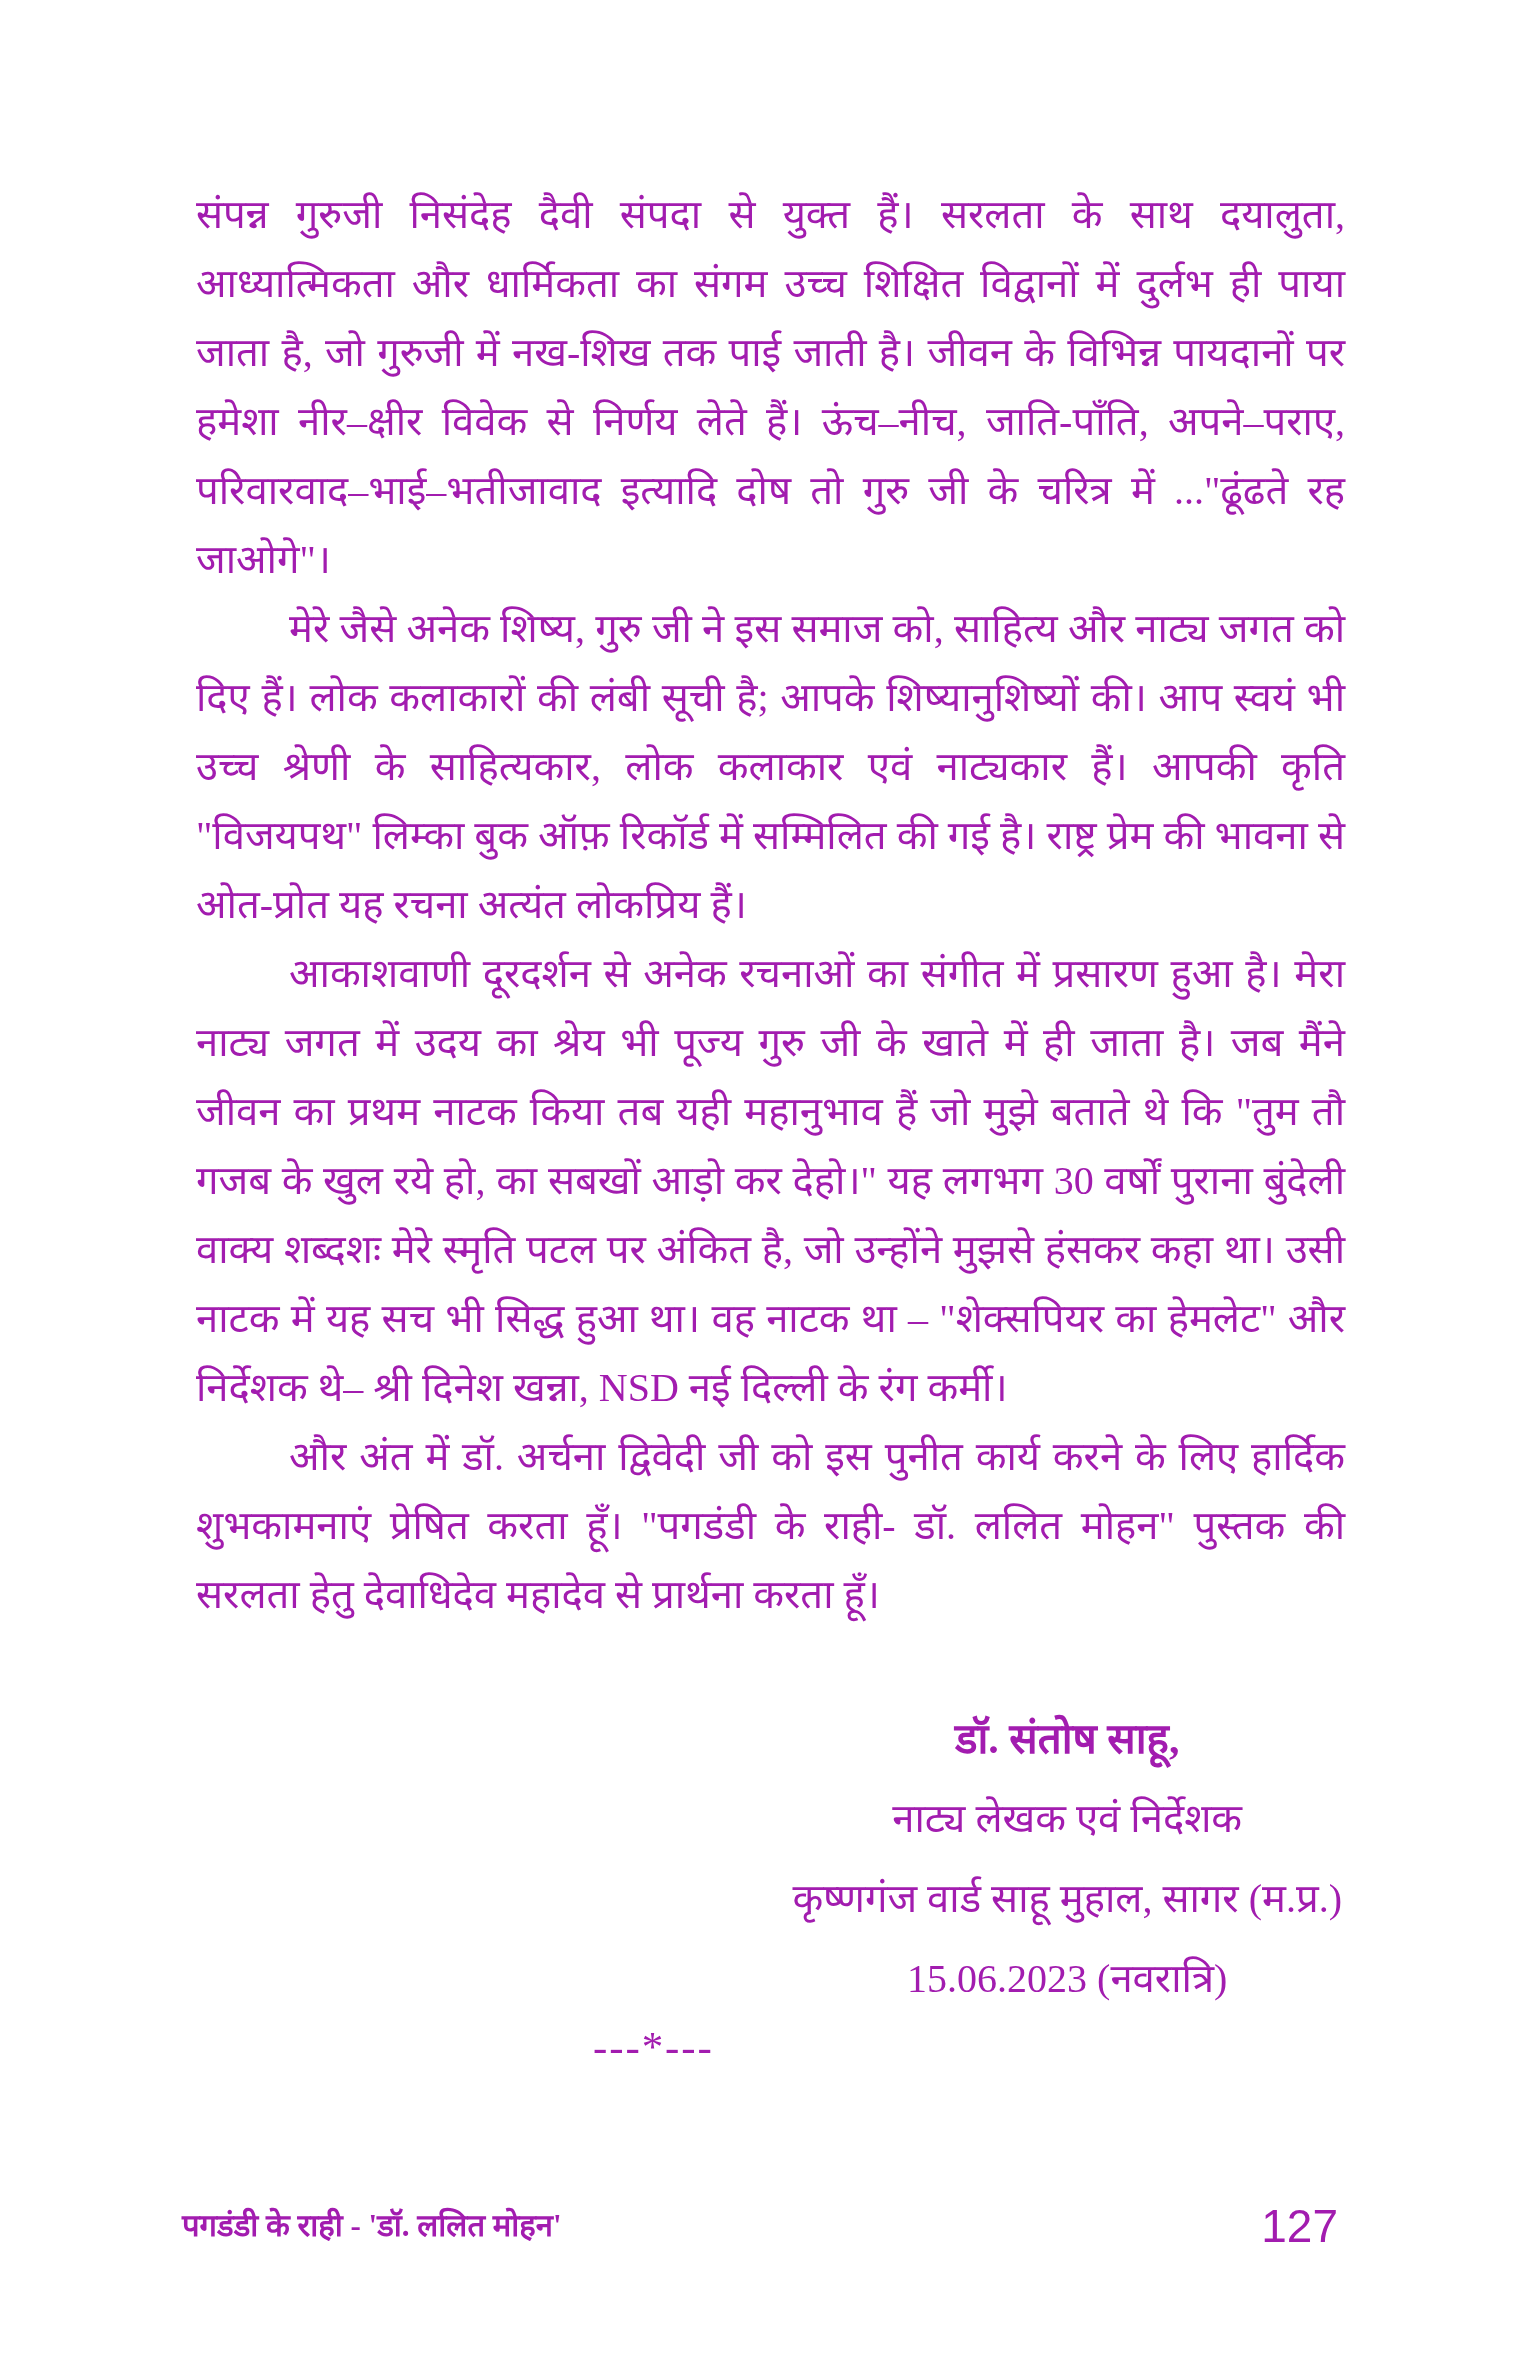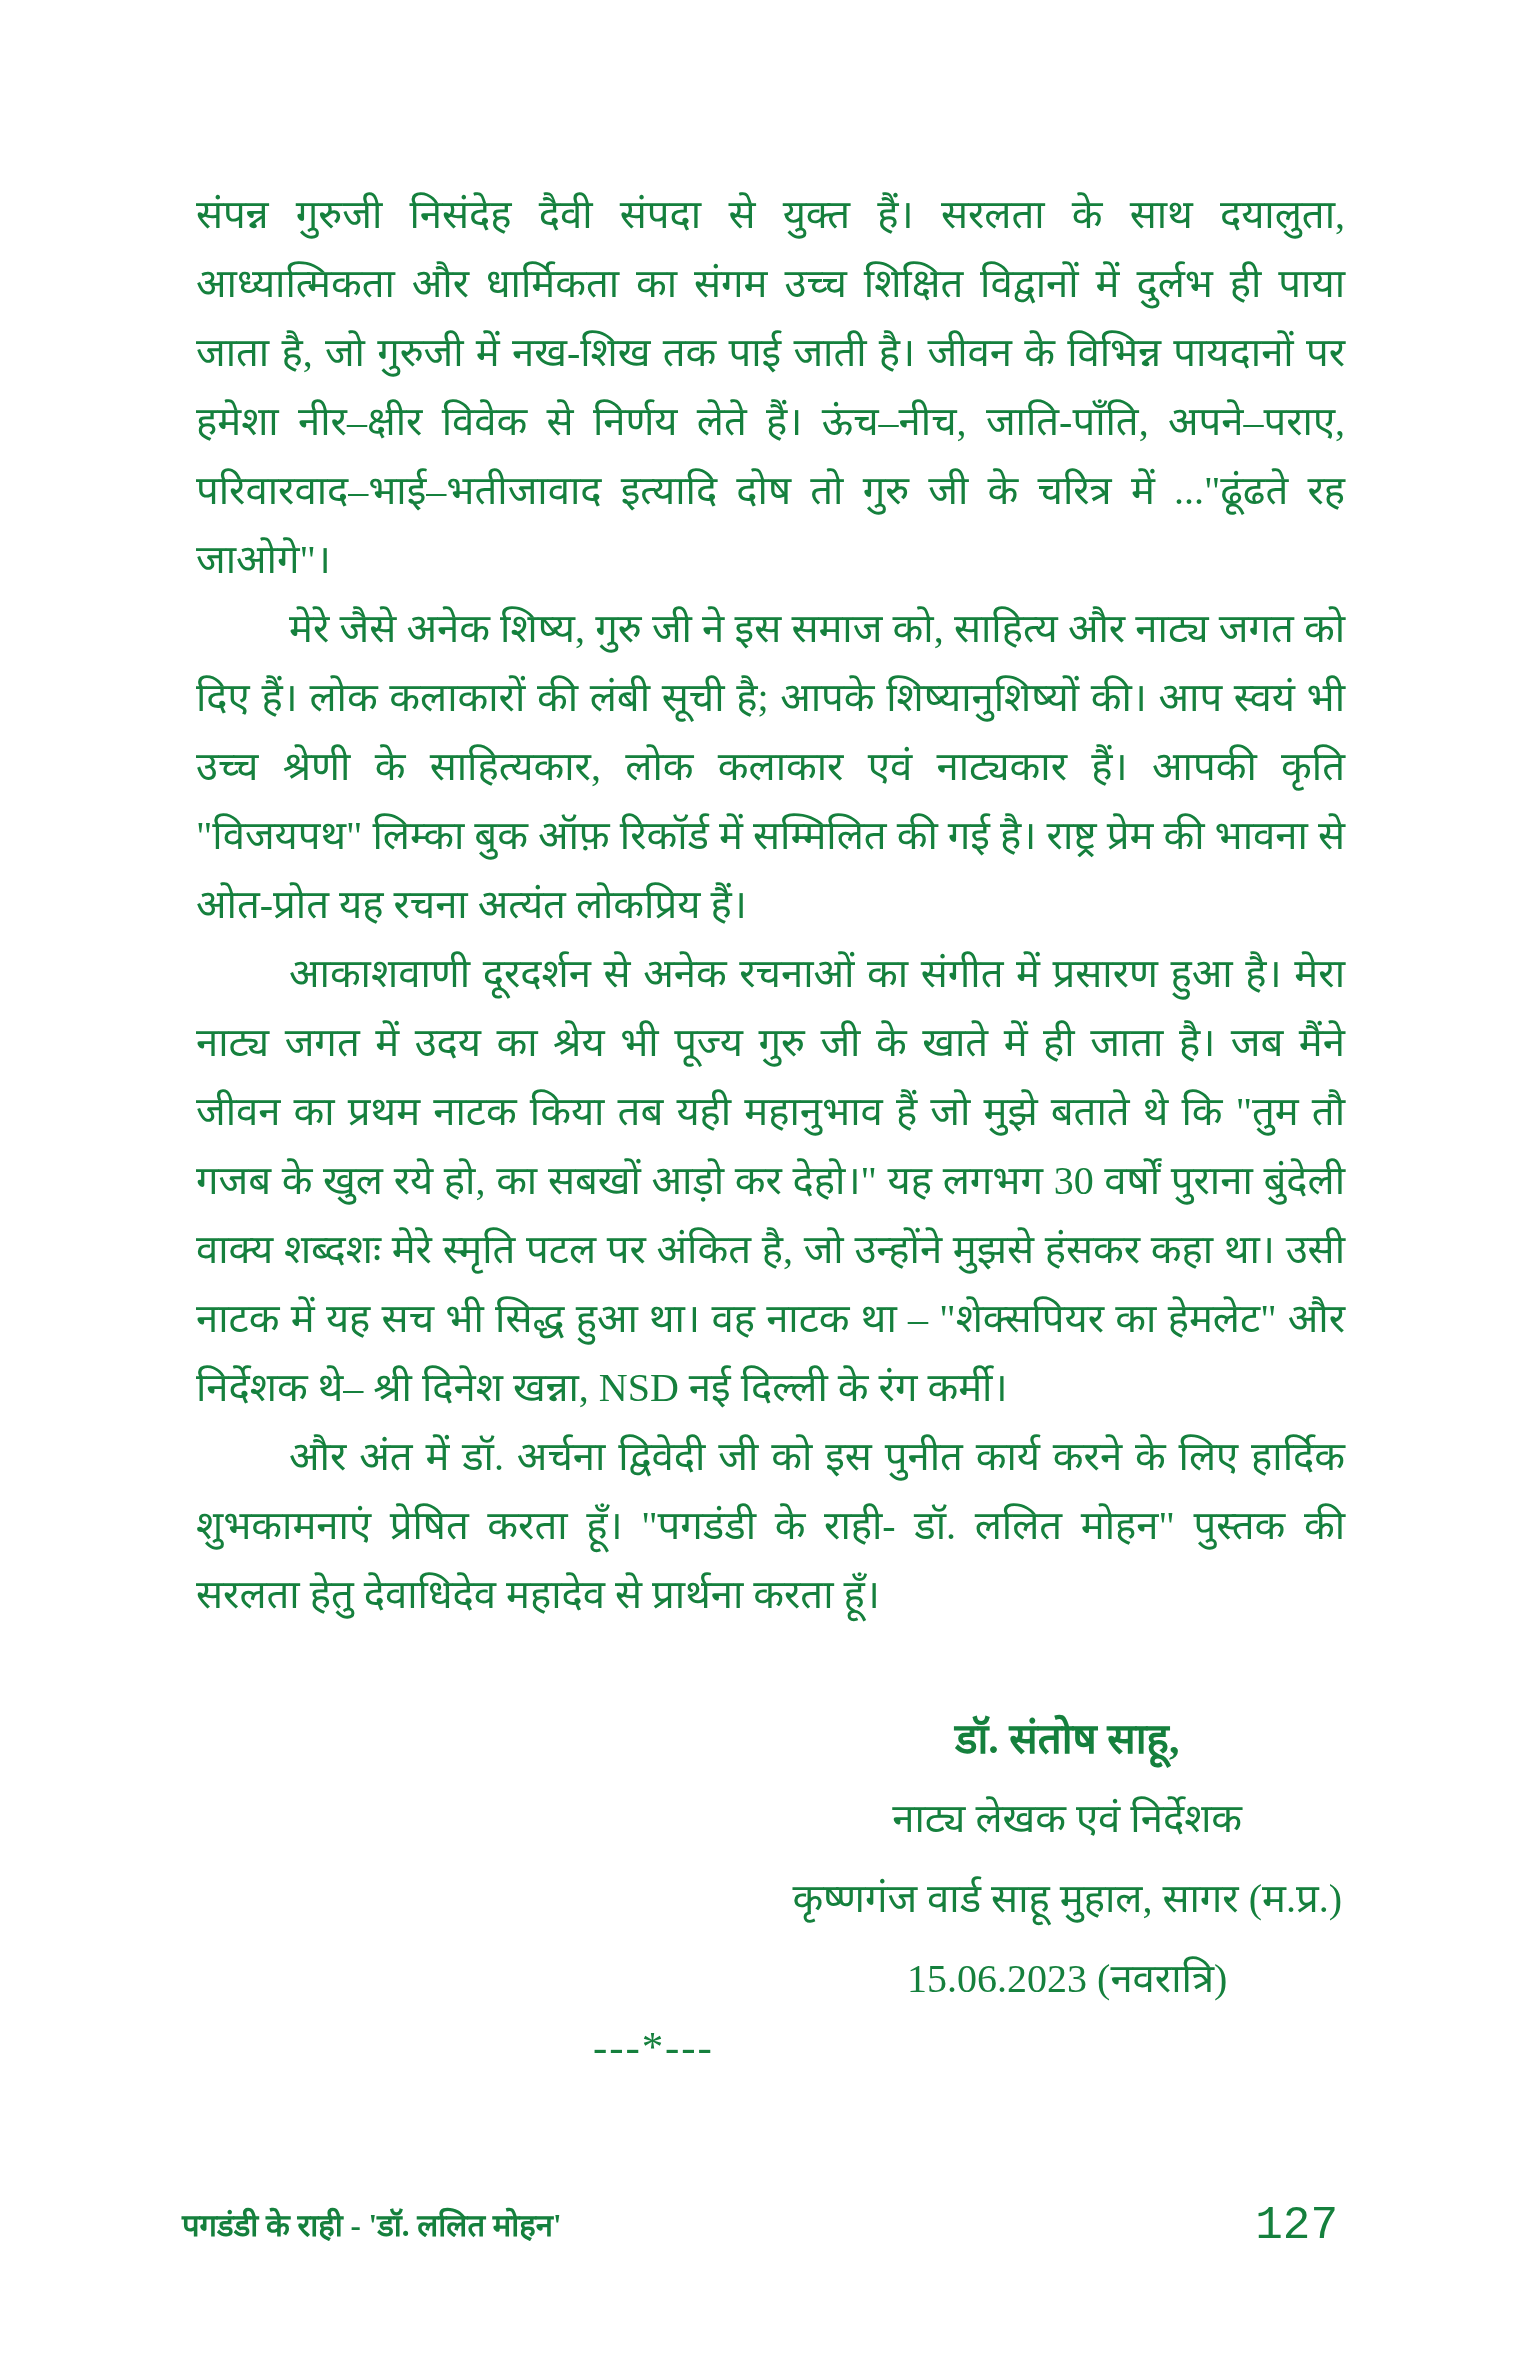--- a/index.html
+++ b/index.html
@@ -5,21 +5,21 @@
   html, body {
     margin: 0;
     padding: 0;
     background: #ffffff;
   }
   .page {
     position: relative;
     width: 1538px;
     height: 2377px;
     background: #ffffff;
-    color: #15803d;
+    color: #a21caf;
     font-family: "Liberation Serif", "DejaVu Serif", serif;
     overflow: hidden;
   }
   .body-text {
     position: absolute;
     top: 180px;
     left: 196px;
     width: 1149px;
     font-size: 40px;
     line-height: 69px;
@@ -67,21 +67,21 @@
     align-items: center;
   }
   .footer-title {
     font-weight: bold;
     font-size: 31px;
     line-height: 56px;
   }
   .footer-page {
     font-size: 46px;
     line-height: 56px;
-    font-family: Liberation Mono, monospace;
+    font-family: Liberation Sans, sans-serif;
   }
 </style>
 </head>
 <body>
 
 <div class="page">
 
   <div class="body-text">
     <p class="para">संपन्न गुरुजी निसंदेह दैवी संपदा से युक्त हैं। सरलता के साथ दयालुता, आध्यात्मिकता और धार्मिकता का संगम उच्च शिक्षित विद्वानों में दुर्लभ ही पाया जाता है, जो गुरुजी में नख-शिख तक पाई जाती है। जीवन के विभिन्न पायदानों पर हमेशा नीर–क्षीर विवेक से निर्णय लेते हैं। ऊंच–नीच, जाति-पाँति, अपने–पराए, परिवारवाद–भाई–भतीजावाद इत्यादि दोष तो गुरु जी के चरित्र में ..."ढूंढते रह जाओगे"।</p>
     <p class="para indent">मेरे जैसे अनेक शिष्य, गुरु जी ने इस समाज को, साहित्य और नाट्य जगत को दिए हैं। लोक कलाकारों की लंबी सूची है; आपके शिष्यानुशिष्यों की। आप स्वयं भी उच्च श्रेणी के साहित्यकार, लोक कलाकार एवं नाट्यकार हैं। आपकी कृति "विजयपथ" लिम्का बुक ऑफ़ रिकॉर्ड में सम्मिलित की गई है। राष्ट्र प्रेम की भावना से ओत-प्रोत यह रचना अत्यंत लोकप्रिय हैं।</p>

